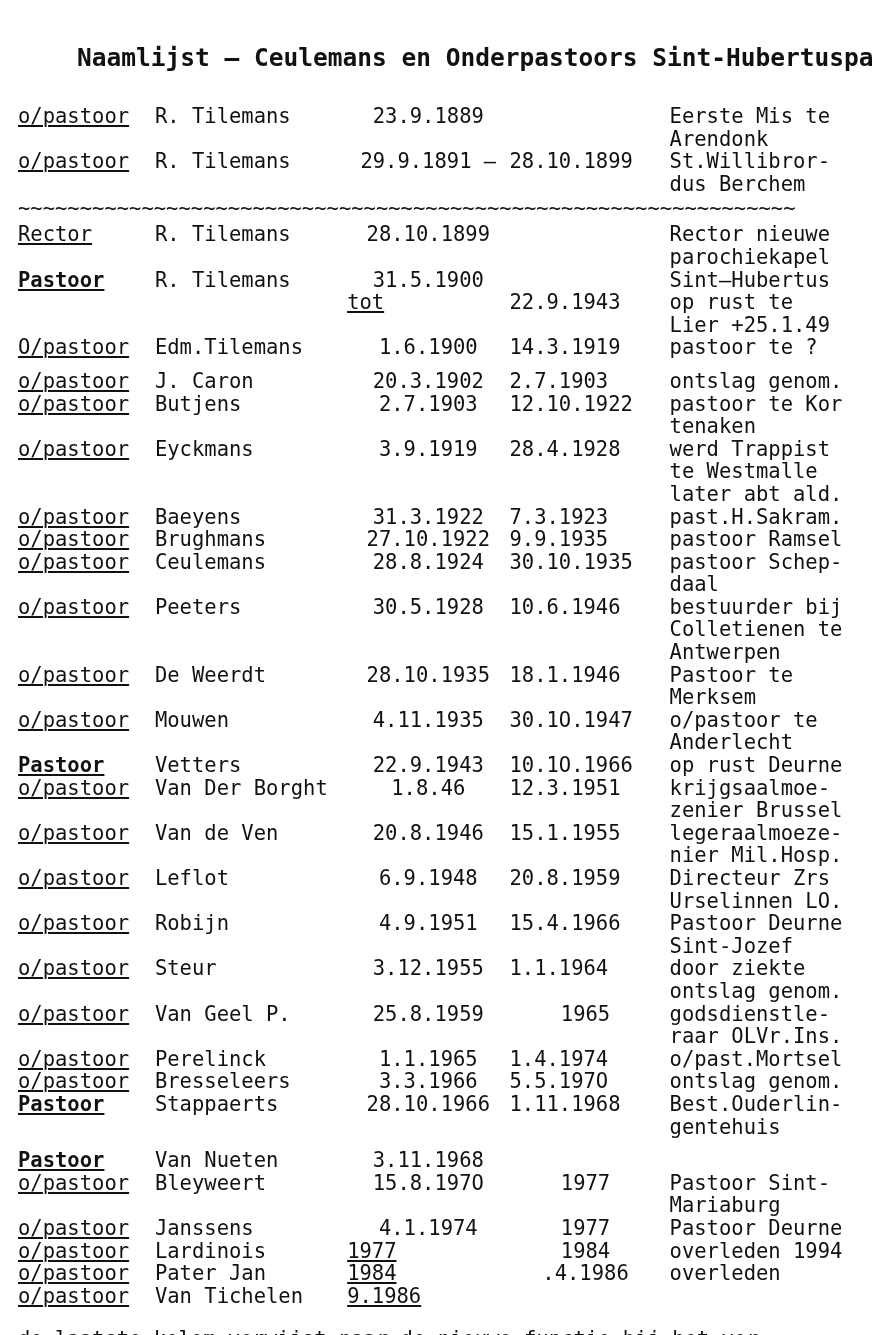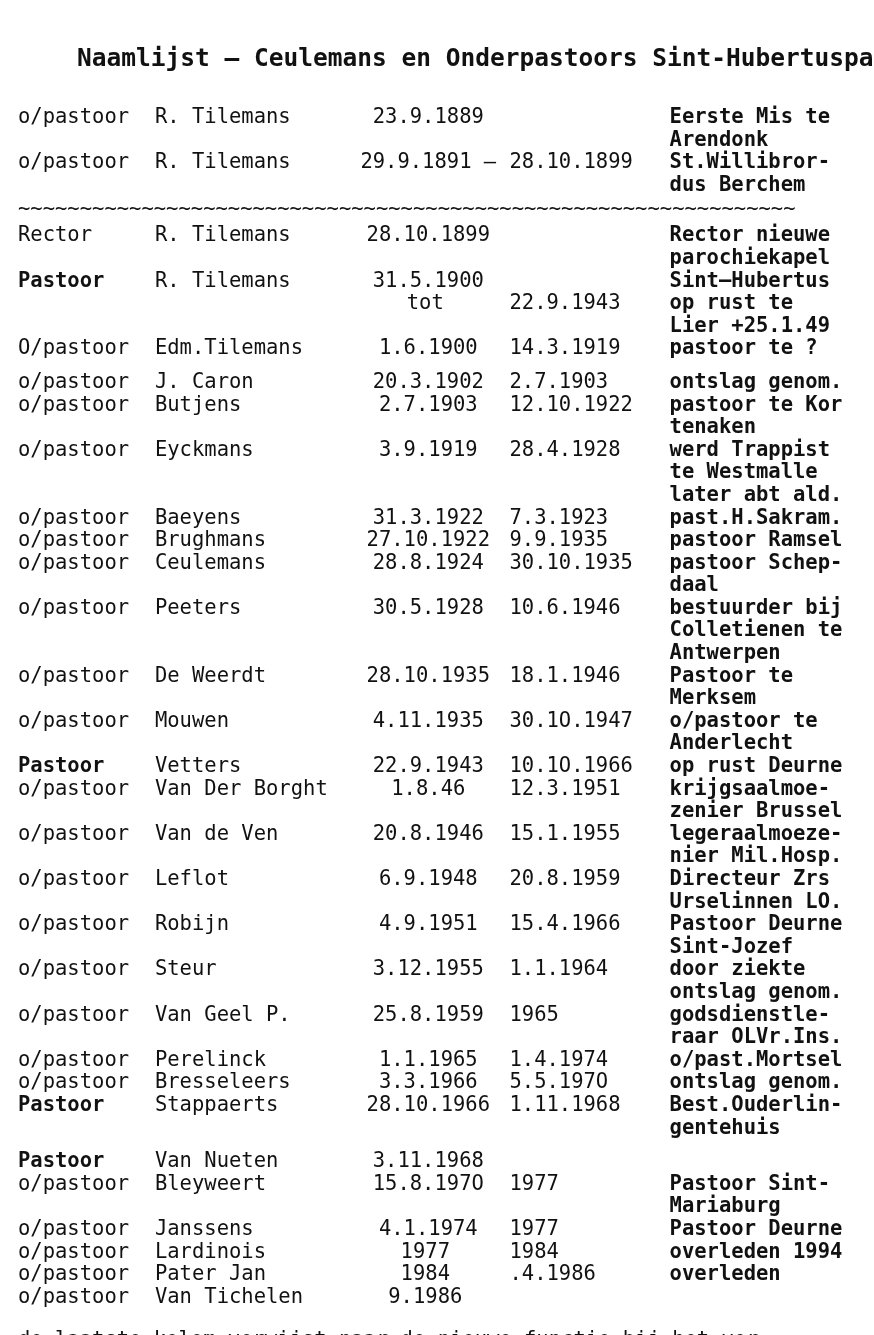--- a/index.html
+++ b/index.html
@@ -39,28 +39,28 @@
     margin-left: 18px;
     font-size: 20.5px;
     line-height: 22.6px;
     white-space: pre;
   }
   table.roster td {
     padding: 0;
     vertical-align: top;
     font-family: "DejaVu Sans Mono", monospace;
   }
-  .c-role   { width: 158px; }
+  .c-role   { width: 158px; text-decoration: underline; }
   .c-name   { width: 208px; margin-top: 14px; }
   .c-start  { width: 178px; text-align: center; }
   .c-end    { width: 182px; text-align: left; }
-  .c-note   { width: 230px; font-weight: bold; }
+  .c-note   { width: 230px; }
   .bold { font-weight: bold; }
-  .right { text-align: center; padding-right: 6px !important; }
-  .rightish { text-align: left; padding-right: 8px !important; }
+  .right { text-align: left; padding-right: 6px !important; text-decoration: underline; }
+  .rightish { text-align: center; padding-right: 8px !important; }
   .spacer-row td { height: 11px; line-height: 11px; font-size: 1px; }
   .wave {
     margin: 4px 0 6px 18px;
     font-size: 20.5px;
     line-height: 18px;
     letter-spacing: 0px;
     white-space: pre;
     font-family: "DejaVu Sans Mono", monospace;
   }
   .footer {

